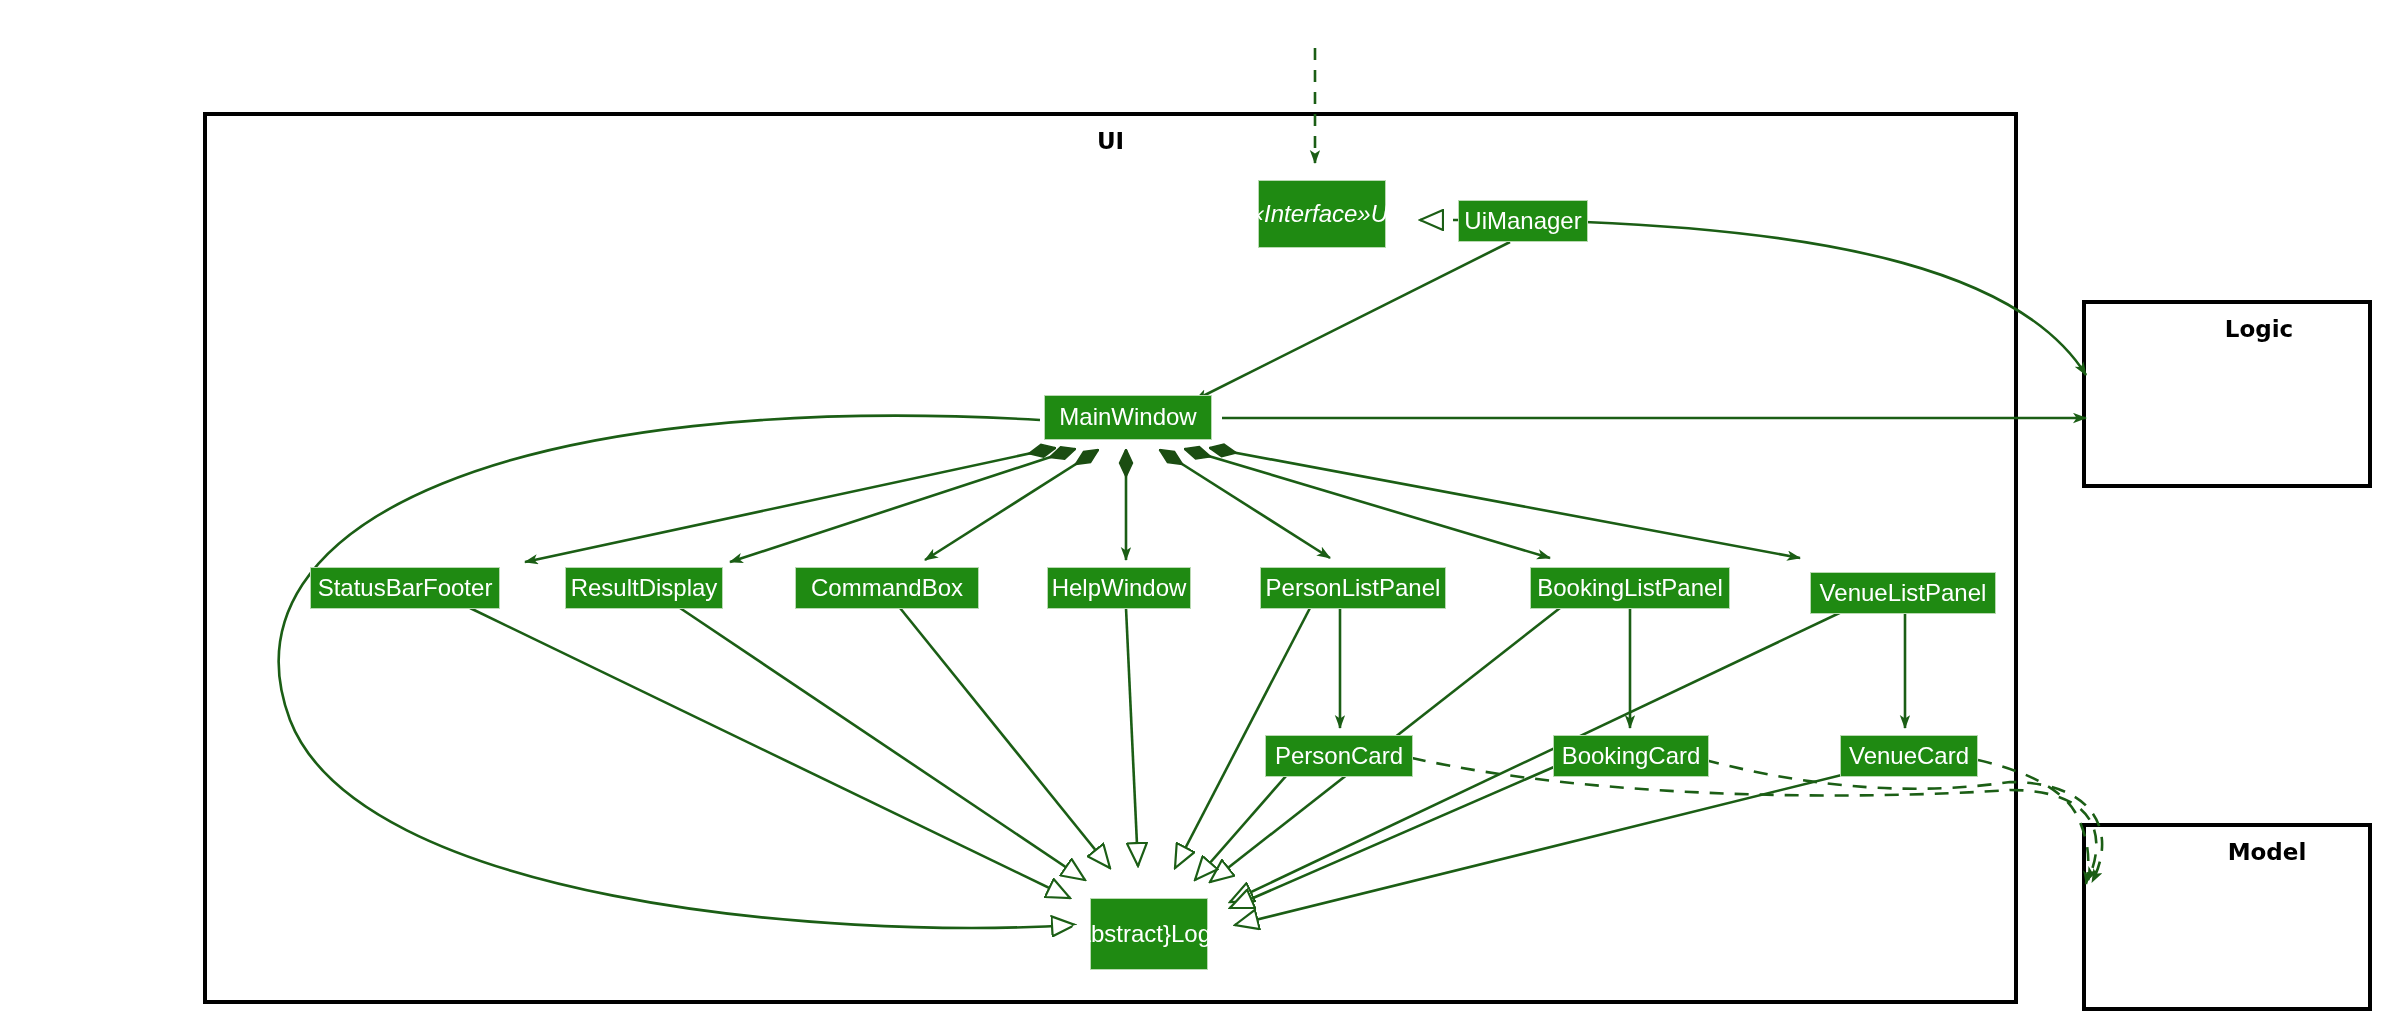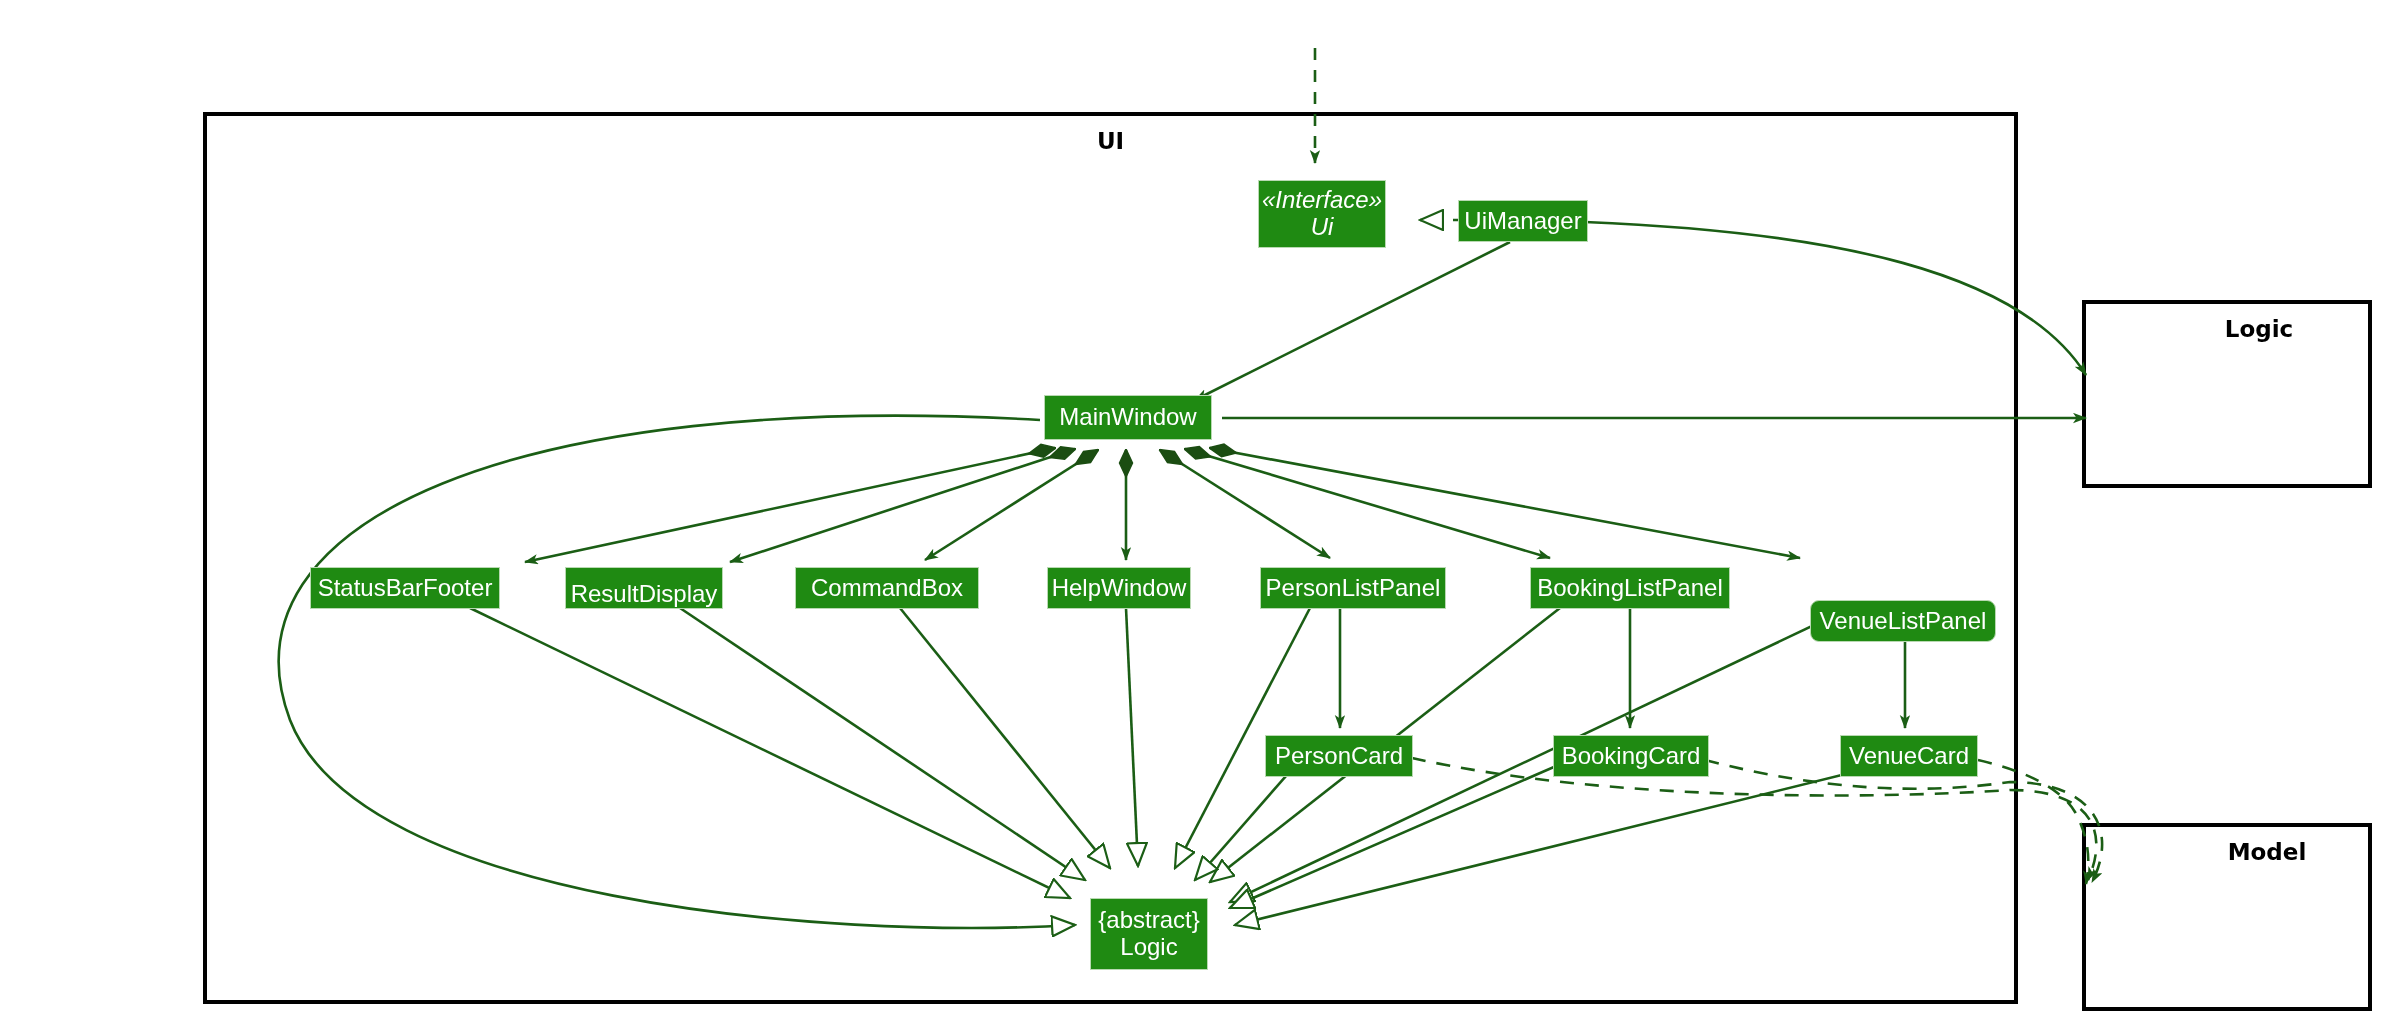--- a/index.html
+++ b/index.html
@@ -41,21 +41,21 @@
     line-height:1.12;
     text-align:center;
     box-sizing:border-box;
     white-space:pre;
     letter-spacing:0px;
     font-family:"Liberation Sans", sans-serif;
     z-index:5;
   }
   .node.italic{font-style:italic;}
   .node .l1,.node .l2{display:block;}
-  .node .stack{display:flex;flex-direction:column;align-items:center;justify-content:center;}
+  .node .stack{display:flex;flex-direction:row;align-items:center;justify-content:center;}
 </style>
 </head>
 <body>
 
 <div id="canvas">
 
   <div class="pkg" style="left:203px;top:112px;width:1815px;height:892px;">
     <div class="pkg-title" style="top:12px;">UI</div>
   </div>
 
@@ -138,41 +138,41 @@
   </div>
 
   <div class="node" style="left:1044px;top:395px;width:168px;height:45px;align-items:center;">
     <span>MainWindow</span>
   </div>
 
   <div class="node" style="left:310px;top:567px;width:190px;height:42px;">
     <span>StatusBarFooter</span>
   </div>
 
-  <div class="node" style="left:565px;top:567px;width:158px;height:42px;align-items:flex-end;">
+  <div class="node" style="left:565px;top:567px;width:158px;height:42px;">
     <span>ResultDisplay</span>
   </div>
 
   <div class="node" style="left:795px;top:567px;width:184px;height:42px;">
     <span>CommandBox</span>
   </div>
 
   <div class="node" style="left:1047px;top:567px;width:144px;height:42px;">
     <span>HelpWindow</span>
   </div>
 
   <div class="node" style="left:1260px;top:567px;width:186px;height:42px;">
     <span>PersonListPanel</span>
   </div>
 
   <div class="node" style="left:1530px;top:567px;width:200px;height:42px;">
     <span>BookingListPanel</span>
   </div>
 
-  <div class="node" style="left:1810px;top:600px;width:186px;height:42px;border-radius:9px;">
+  <div class="node" style="left:1810px;top:572px;width:186px;height:42px;">
     <span>VenueListPanel</span>
   </div>
 
   <div class="node" style="left:1265px;top:735px;width:148px;height:42px;">
     <span>PersonCard</span>
   </div>
 
   <div class="node" style="left:1553px;top:735px;width:156px;height:42px;">
     <span>BookingCard</span>
   </div>

